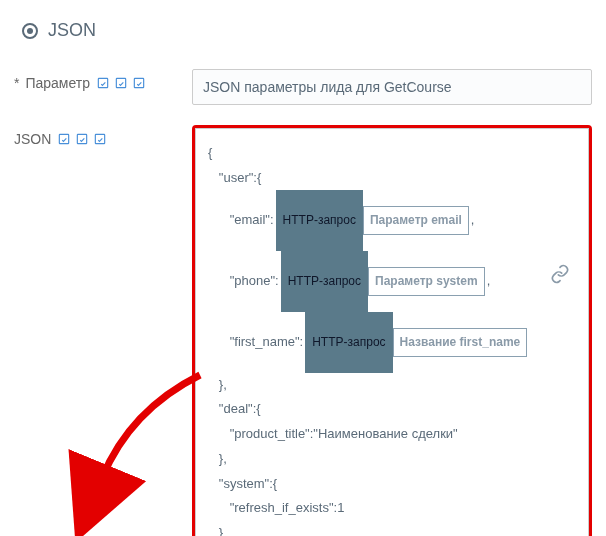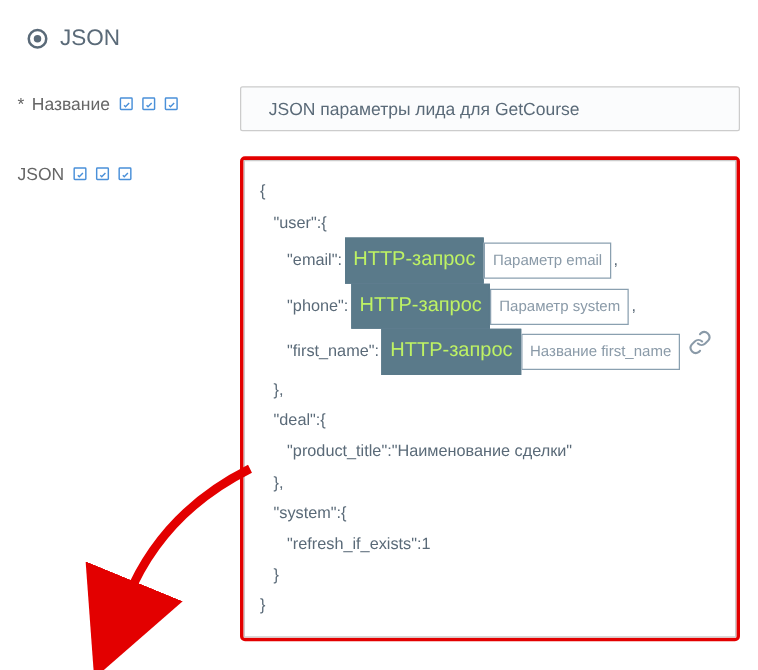--- a/index.html
+++ b/index.html
@@ -74,21 +74,21 @@
     align-items: center;
     justify-content: center;
   }
   .edit-icon svg {
     width: 14px;
     height: 14px;
   }
   .text-input {
     width: 100%;
     height: 36px;
-    padding: 6px 22px;
+    padding: 6px 10px;
     border: 1px solid #ccc;
     border-radius: 2px;
     font-size: 14px;
     color: #5a6a78;
     background: #fbfcfd;
   }
   .json-block {
     position: relative;
   }
   .red-box {
@@ -106,34 +106,35 @@
     color: #5a6a78;
     line-height: 1.9;
     position: relative;
   }
   .json-line {
     white-space: pre;
   }
   .tag-http {
     display: inline-block;
     background: #5a7a8a;
-    color: #bef264;
-    padding: 2px 6px;
-    font-size: 16px;
+    color: #0f172a;
+    padding: 18px 6px;
+    font-size: 12px;
     border: 1px solid #5a7a8a;
     margin: 0 0 0 2px;
   }
   .tag-param {
     display: inline-block;
     background: #fff;
     color: #8a9aa8;
     padding: 2px 6px;
     font-size: 12px;
     border: 1px solid #8aa0b0;
     margin: 0 2px 0 0;
+    font-weight: bold;
   }
   .link-icon {
     position: absolute;
     right: 18px;
     top: 135px;
     width: 20px;
     height: 20px;
     color: #8a9aa8;
   }
   .link-icon svg { width: 20px; height: 20px; }
@@ -169,21 +170,21 @@
   <div class="header-row">
     <span class="radio-icon">
         <span class="dot"></span>
       </span>
     <span class="page-title">JSON</span>
   </div>
 
   <div class="field-row">
     <div class="label-col">
       <span>*</span>
-      <span>Название</span>
+      <span>Параметр</span>
       <span class="edit-icons">
         <span class="edit-icon">
           <svg viewBox="0 0 24 24" fill="none" stroke="currentColor" stroke-width="2">
               <rect x="4" y="4" width="16" height="16" rx="1"></rect>
               <path d="M9 14l2 2 5-5"></path>
             </svg>
         </span>
         <span class="edit-icon">
           <svg viewBox="0 0 24 24" fill="none" stroke="currentColor" stroke-width="2">
               <rect x="4" y="4" width="16" height="16" rx="1"></rect>

